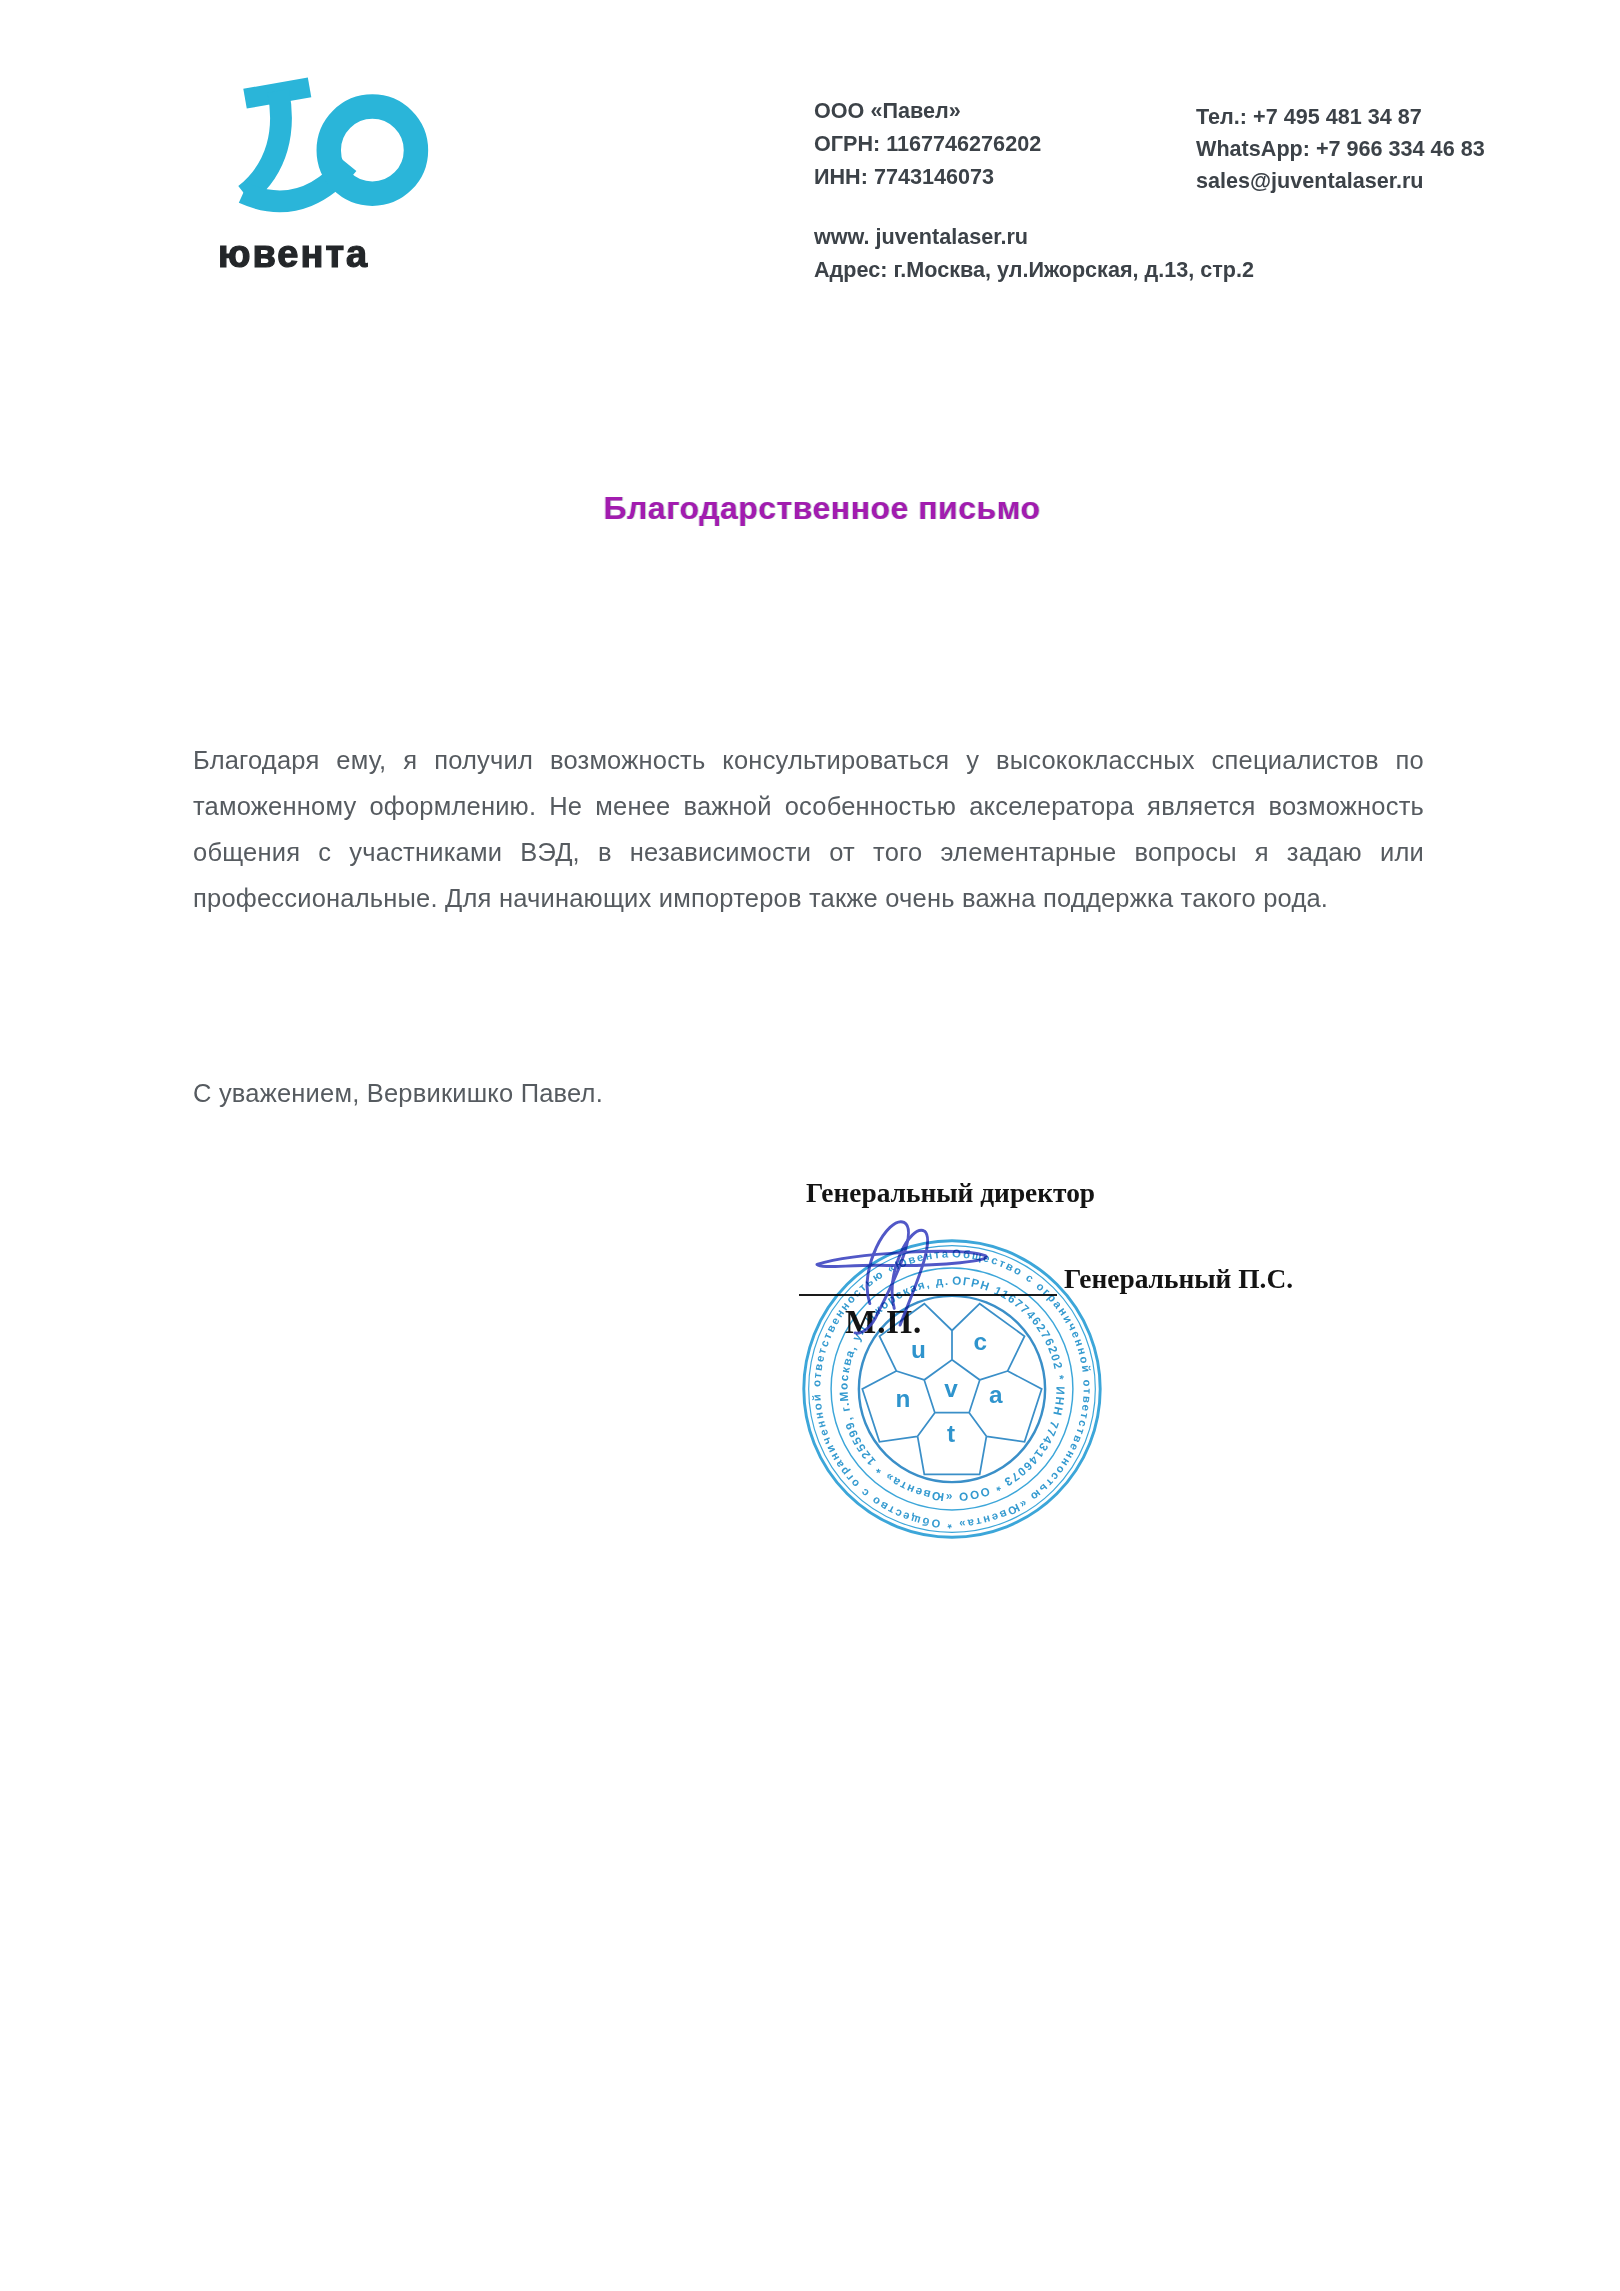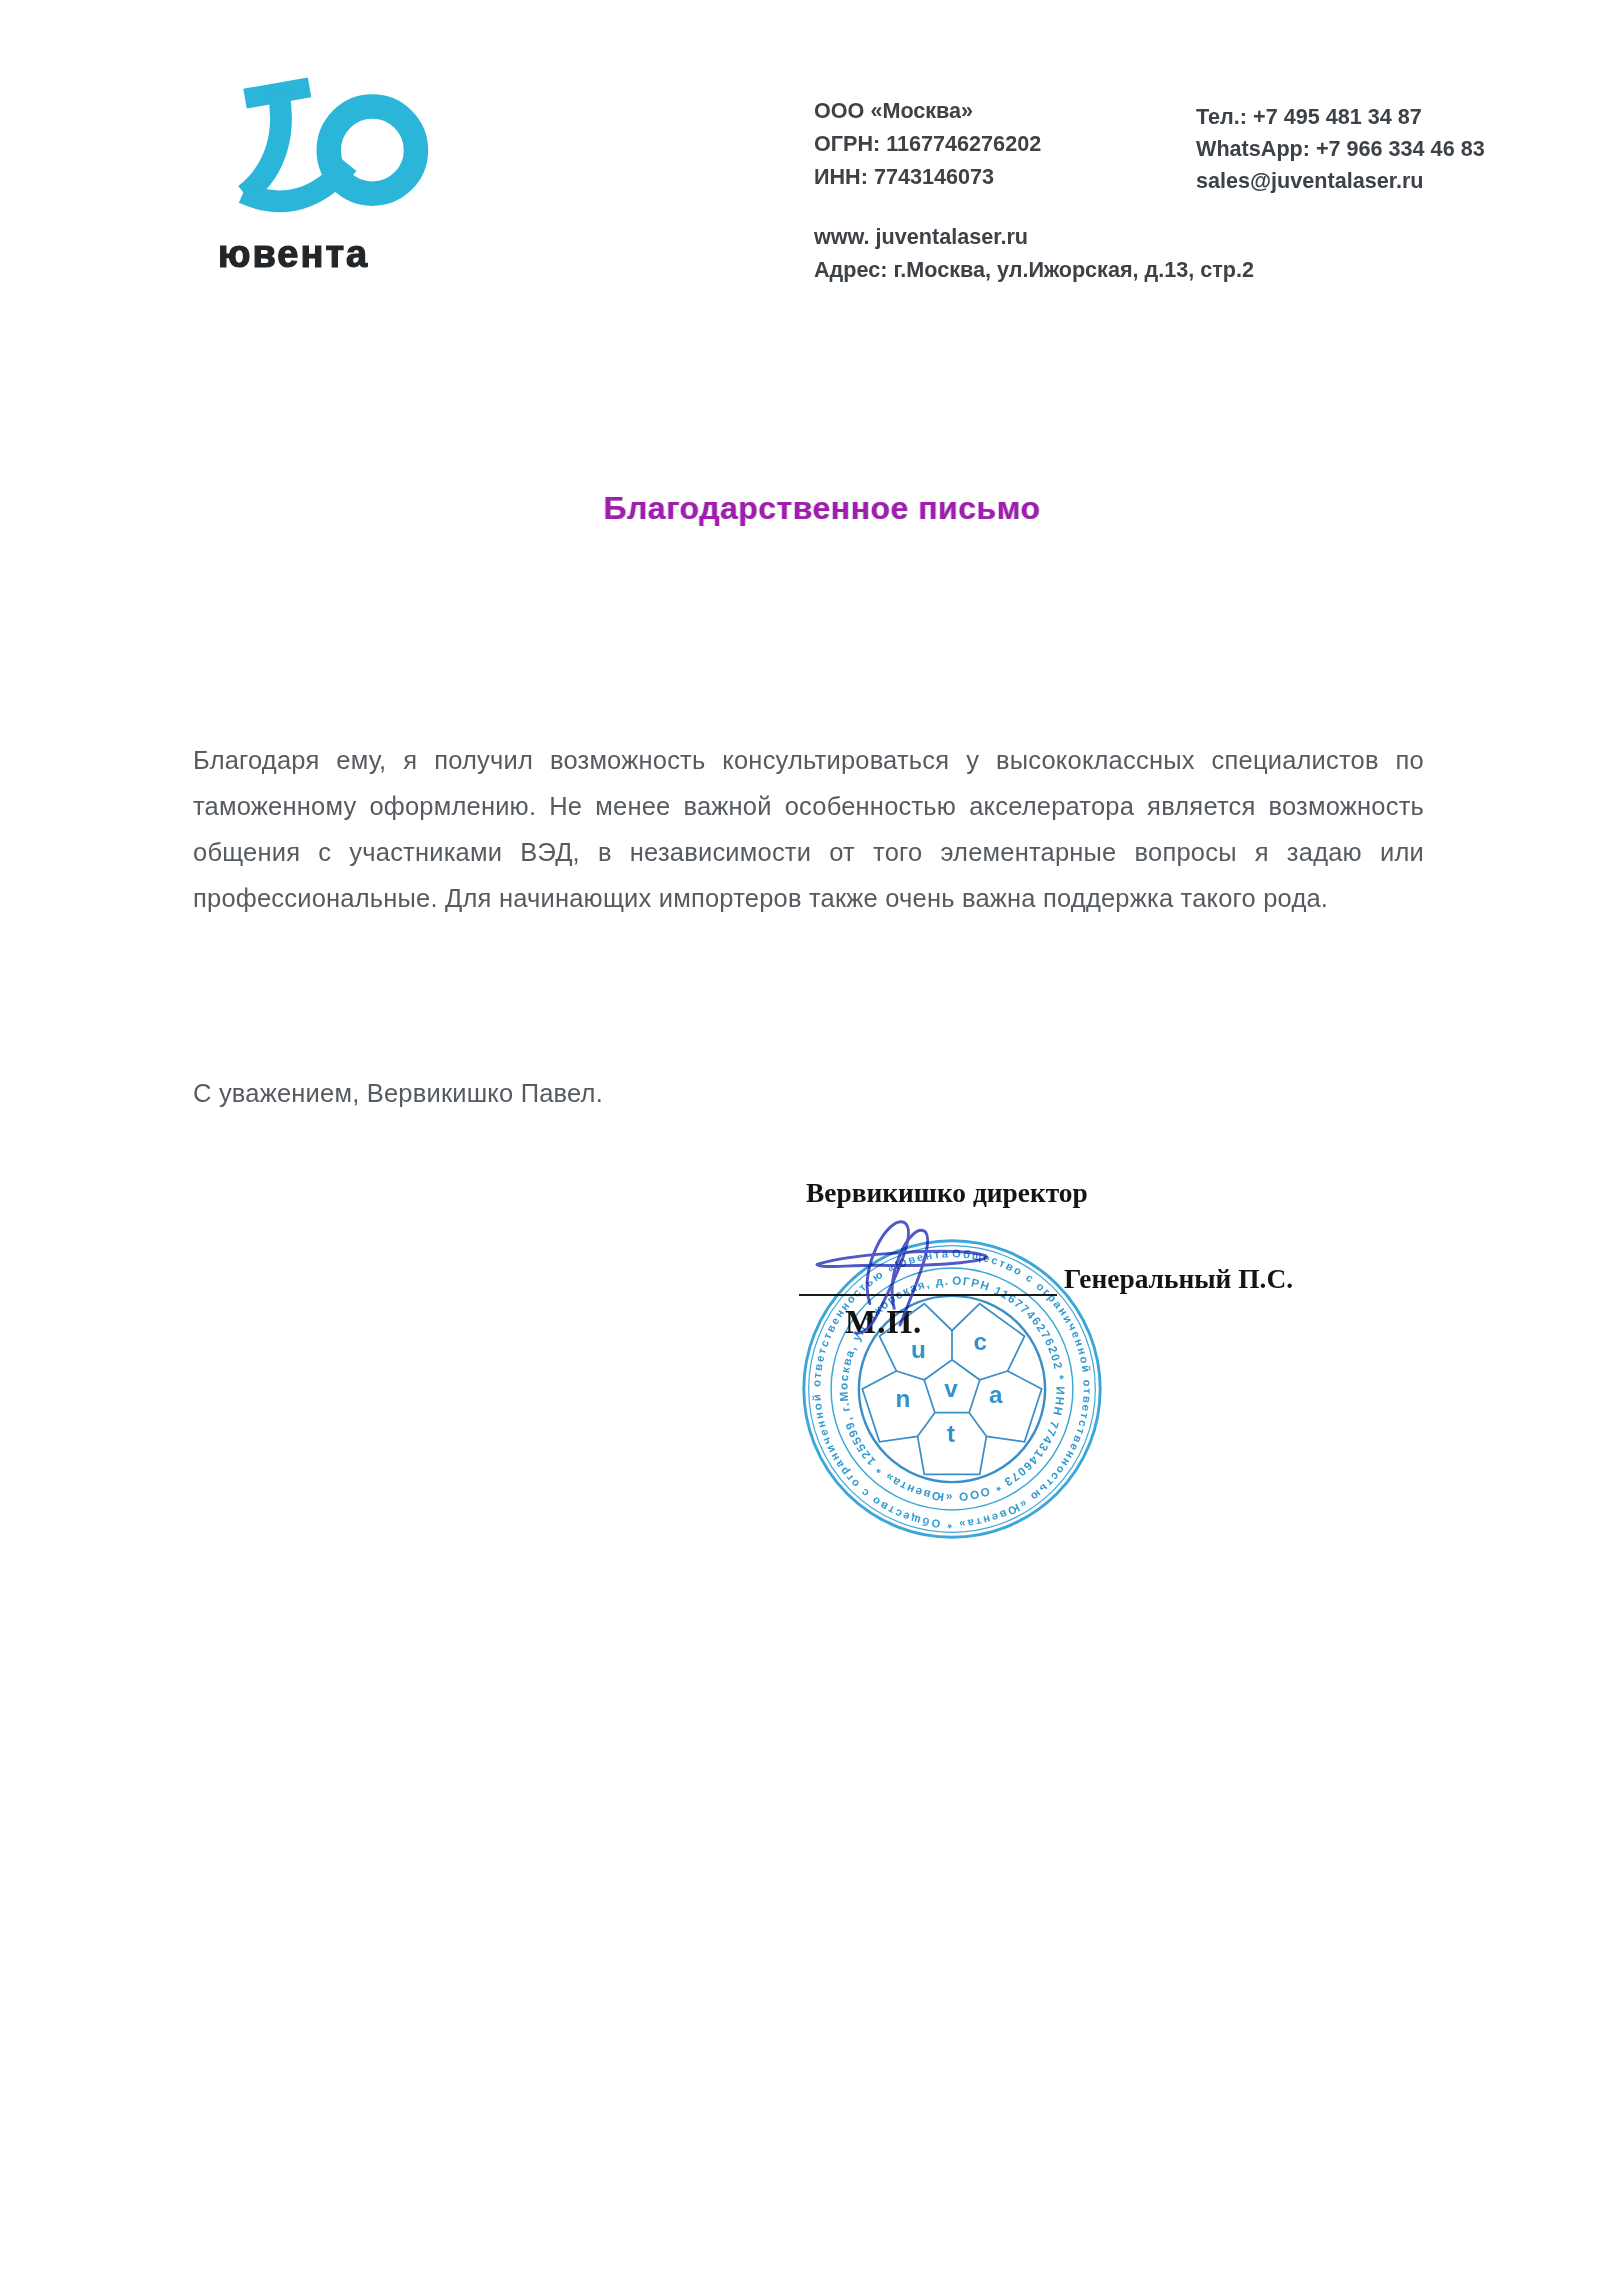--- a/index.html
+++ b/index.html
@@ -76,40 +76,40 @@
     <g stroke="#2ab5d9">
       <path d="M 26 26 L 100 13" stroke-width="23"></path>
       <path d="M 64 17 C 73 62, 64 106, 26 136" stroke-width="25"></path>
       <path d="M 24 134 C 82 160, 122 128, 144 101" stroke-width="25"></path>
       <circle cx="172" cy="85" r="50" stroke-width="28"></circle>
     </g>
   </svg>
   <div class="wordmark">ювента</div>
 
   <div class="info-col">
-    <div>ООО «Москва»</div>
+    <div>ООО «Павел»</div>
     <div>ОГРН: 1167746276202</div>
     <div>ИНН: 7743146073</div>
     <div class="gap"></div>
     <div>www. juventalaser.ru</div>
     <div>Адрес: г.Москва, ул.Ижорская, д.13, стр.2</div>
   </div>
 
   <div class="contact-col">
     <div>Тел.: +7 495 481 34 87</div>
     <div>WhatsApp: +7 966 334 46 83</div>
     <div>sales@juventalaser.ru</div>
   </div>
 
   <div class="title">Благодарственное письмо</div>
 
   <div class="para p2">Благодаря ему, я получил возможность консультироваться у высококлассных специалистов по таможенному оформлению. Не менее важной особенностью акселератора является возможность общения с участниками ВЭД, в независимости от того элементарные вопросы я задаю или профессиональные. Для начинающих импортеров также очень важна поддержка такого рода.</div>
   <div class="para p4">С уважением, Вервикишко Павел.</div>
 
-  <div class="position-title serif">Вервикишко директор</div>
+  <div class="position-title serif">Генеральный директор</div>
 
   <div class="sig-line"></div>
 
   <div class="director-name serif">Генеральный П.С.</div>
 
   <div class="seal-mark serif">М.П.</div>
 
   <svg class="signature-svg" width="323" height="176" viewBox="0 0 330 180" fill="none">
     <g stroke="#3a41c0" stroke-width="3" stroke-linecap="round" opacity="0.88">
       <path d="M 107 110 C 95 75, 125 20, 142 27 C 158 35, 128 95, 115 120"></path>

